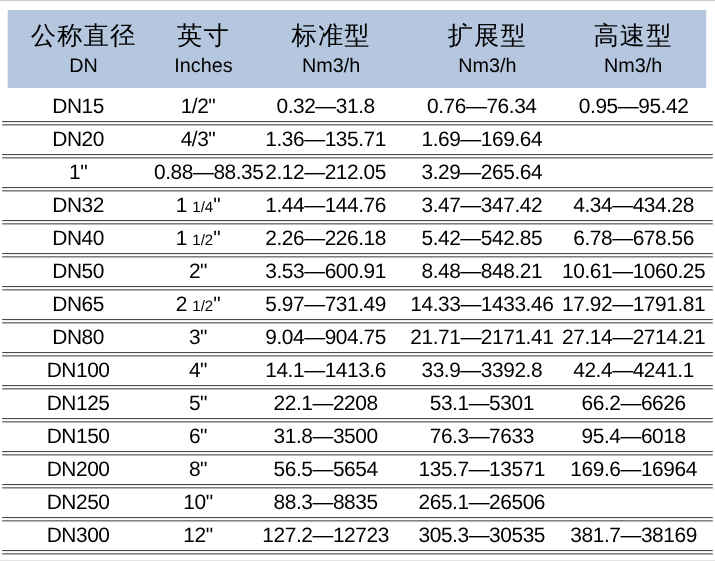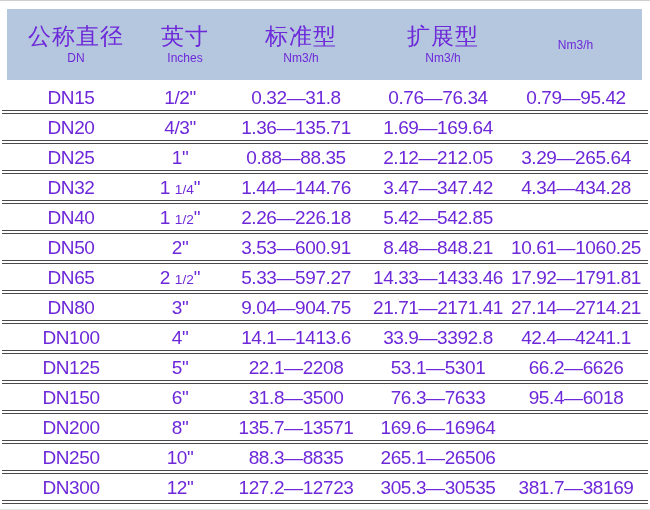--- a/index.html
+++ b/index.html
@@ -1,30 +1,30 @@
 <!DOCTYPE html>
 <html><head>
 <meta charset="utf-8">
 <style>
   html,body{margin:0;padding:0;background:#ffffff;}
   .page{
     width:650px;height:510px;box-sizing:border-box;position:relative;
     background:#ffffff;
     border-top:1px solid #cfcfcf;border-bottom:1px solid #e3e3e3;
     font-family:"Liberation Sans","DejaVu Sans",sans-serif;
-    color:#6d28d9;overflow:hidden;
+    color:#000000;overflow:hidden;
   }
   .hdr{
     margin:8px 8px 0 7px;height:71px;background:#b5c7de;
     display:grid;grid-template-columns:138px 80px 152px 132px 1fr;
     align-items:center;
   }
   .hcell{text-align:center;line-height:1.15;}
   .h1{font-size:23px;letter-spacing:1px;}
-  .h2{font-size:12px;margin-top:3px;letter-spacing:0;}
+  .h2{font-size:18px;margin-top:3px;letter-spacing:0;}
   .rows{margin:4px 2px 0 2px;}
   .row{
     display:grid;grid-template-columns:138px 80px 152px 132px 1fr;
     border-bottom:4px double #4a4a4a;
   }
   .cell{
     text-align:center;font-size:19px;height:26px;line-height:27px;
     letter-spacing:-0.4px;white-space:nowrap;
   }
   .frac{font-size:0.72em;letter-spacing:0;}
@@ -44,68 +44,69 @@
       </div>
       <div class="hcell">
         <div class="h1">标准型</div>
         <div class="h2">Nm3/h</div>
       </div>
       <div class="hcell">
         <div class="h1">扩展型</div>
         <div class="h2">Nm3/h</div>
       </div>
       <div class="hcell">
+        <div class="h1">高速型</div>
         <div class="h2">Nm3/h</div>
       </div>
     </div>
   <div class="rows" id="rows">
       <div class="row">
         <div class="cell">DN15</div>
         <div class="cell">1/2"</div>
         <div class="cell">0.32—31.8</div>
         <div class="cell">0.76—76.34</div>
-        <div class="cell">0.79—95.42</div>
+        <div class="cell">0.95—95.42</div>
       </div>
       <div class="row">
         <div class="cell">DN20</div>
         <div class="cell">4/3"</div>
         <div class="cell">1.36—135.71</div>
         <div class="cell">1.69—169.64</div>
       </div>
       <div class="row">
-        <div class="cell">DN25</div>
         <div class="cell">1"</div>
         <div class="cell">0.88—88.35</div>
         <div class="cell">2.12—212.05</div>
         <div class="cell">3.29—265.64</div>
       </div>
       <div class="row">
         <div class="cell">DN32</div>
         <div class="cell">1 <span class="frac">1/4</span>"</div>
         <div class="cell">1.44—144.76</div>
         <div class="cell">3.47—347.42</div>
         <div class="cell">4.34—434.28</div>
       </div>
       <div class="row">
         <div class="cell">DN40</div>
         <div class="cell">1 <span class="frac">1/2</span>"</div>
         <div class="cell">2.26—226.18</div>
         <div class="cell">5.42—542.85</div>
+        <div class="cell">6.78—678.56</div>
       </div>
       <div class="row">
         <div class="cell">DN50</div>
         <div class="cell">2"</div>
         <div class="cell">3.53—600.91</div>
         <div class="cell">8.48—848.21</div>
         <div class="cell">10.61—1060.25</div>
       </div>
       <div class="row">
         <div class="cell">DN65</div>
         <div class="cell">2 <span class="frac">1/2</span>"</div>
-        <div class="cell">5.33—597.27</div>
+        <div class="cell">5.97—731.49</div>
         <div class="cell">14.33—1433.46</div>
         <div class="cell">17.92—1791.81</div>
       </div>
       <div class="row">
         <div class="cell">DN80</div>
         <div class="cell">3"</div>
         <div class="cell">9.04—904.75</div>
         <div class="cell">21.71—2171.41</div>
         <div class="cell">27.14—2714.21</div>
       </div>
@@ -126,20 +127,21 @@
       <div class="row">
         <div class="cell">DN150</div>
         <div class="cell">6"</div>
         <div class="cell">31.8—3500</div>
         <div class="cell">76.3—7633</div>
         <div class="cell">95.4—6018</div>
       </div>
       <div class="row">
         <div class="cell">DN200</div>
         <div class="cell">8"</div>
+        <div class="cell">56.5—5654</div>
         <div class="cell">135.7—13571</div>
         <div class="cell">169.6—16964</div>
       </div>
       <div class="row">
         <div class="cell">DN250</div>
         <div class="cell">10"</div>
         <div class="cell">88.3—8835</div>
         <div class="cell">265.1—26506</div>
       </div>
       <div class="row">

